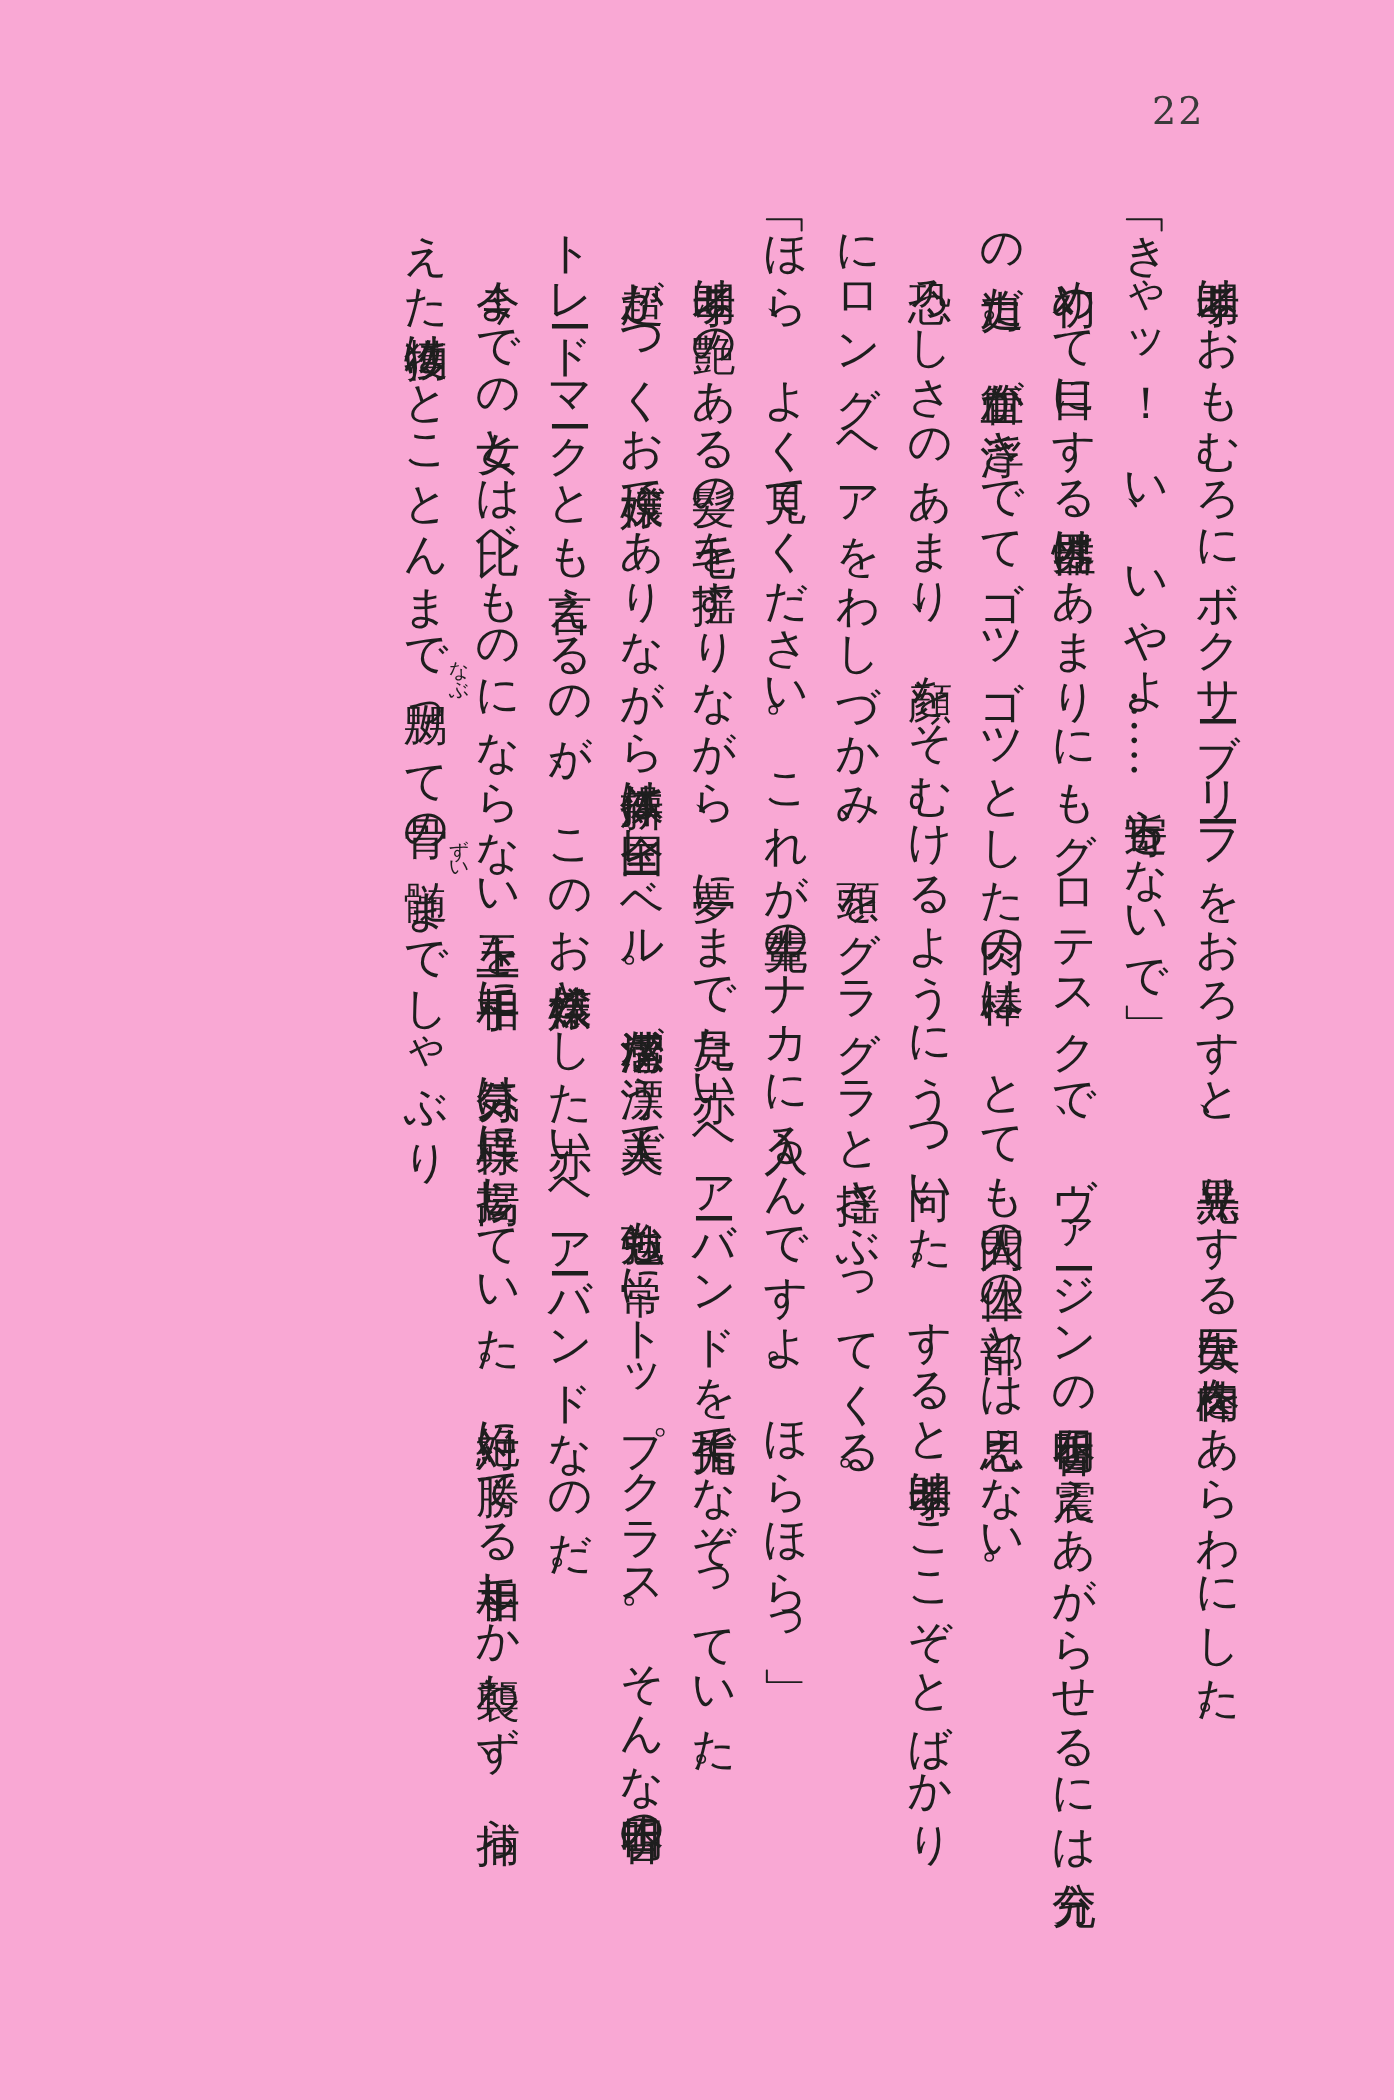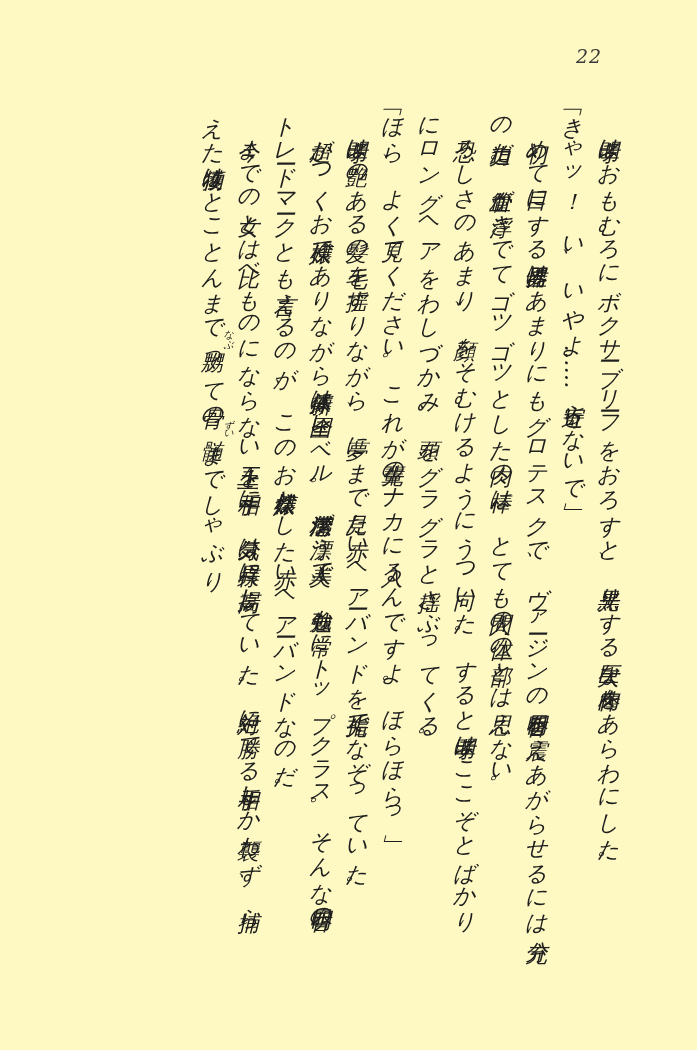--- a/index.html
+++ b/index.html
@@ -4,24 +4,23 @@
 <style>
   html, body { margin: 0; padding: 0; }
   body {
     width: 697px; height: 1050px;
     background: #ffffff;
     font-family: "DejaVu Serif", "Liberation Serif", serif;
   }
   .page {
     position: relative;
     width: 697px; height: 1050px;
-    background: #fef9c3;
+    background: #f9a8d4;
     color: #1e1e1e;
     overflow: hidden;
-    font-style: italic;
   }
   .page-number {
     position: absolute;
     top: 45px; left: 576px;
     font-size: 19px;
     color: #3a3a3a;
     letter-spacing: 1px;
   }
   .text-block {
     position: absolute;

